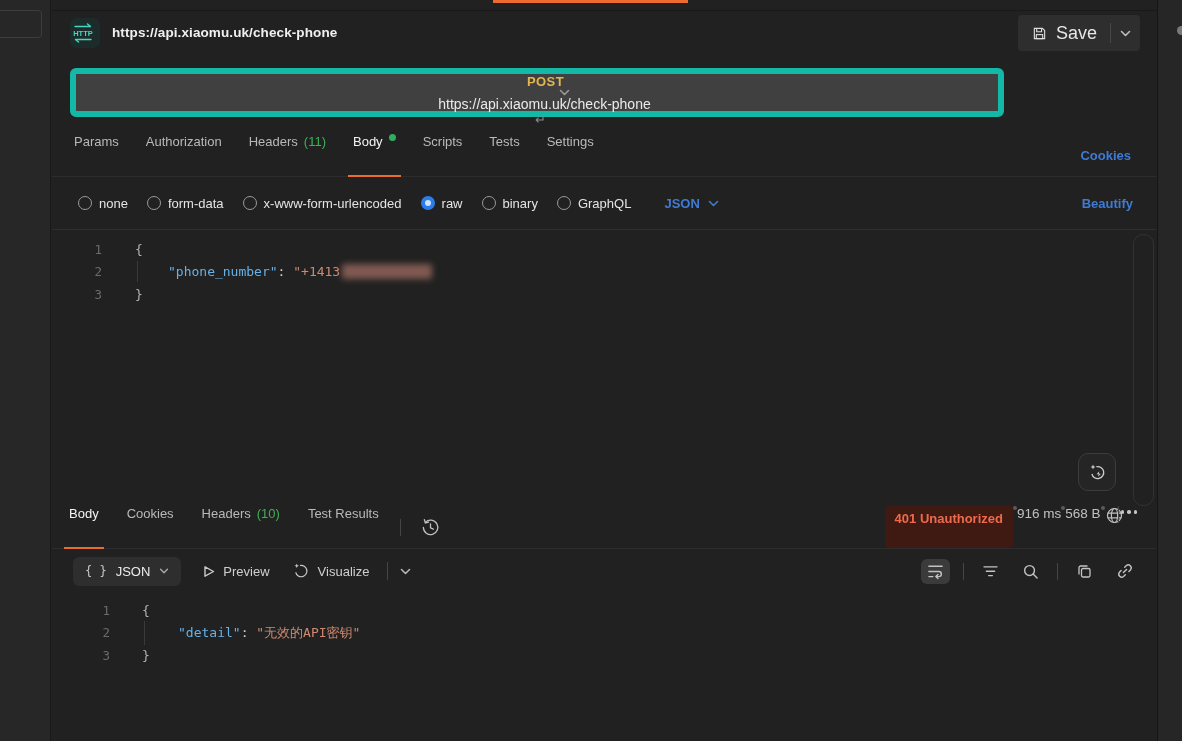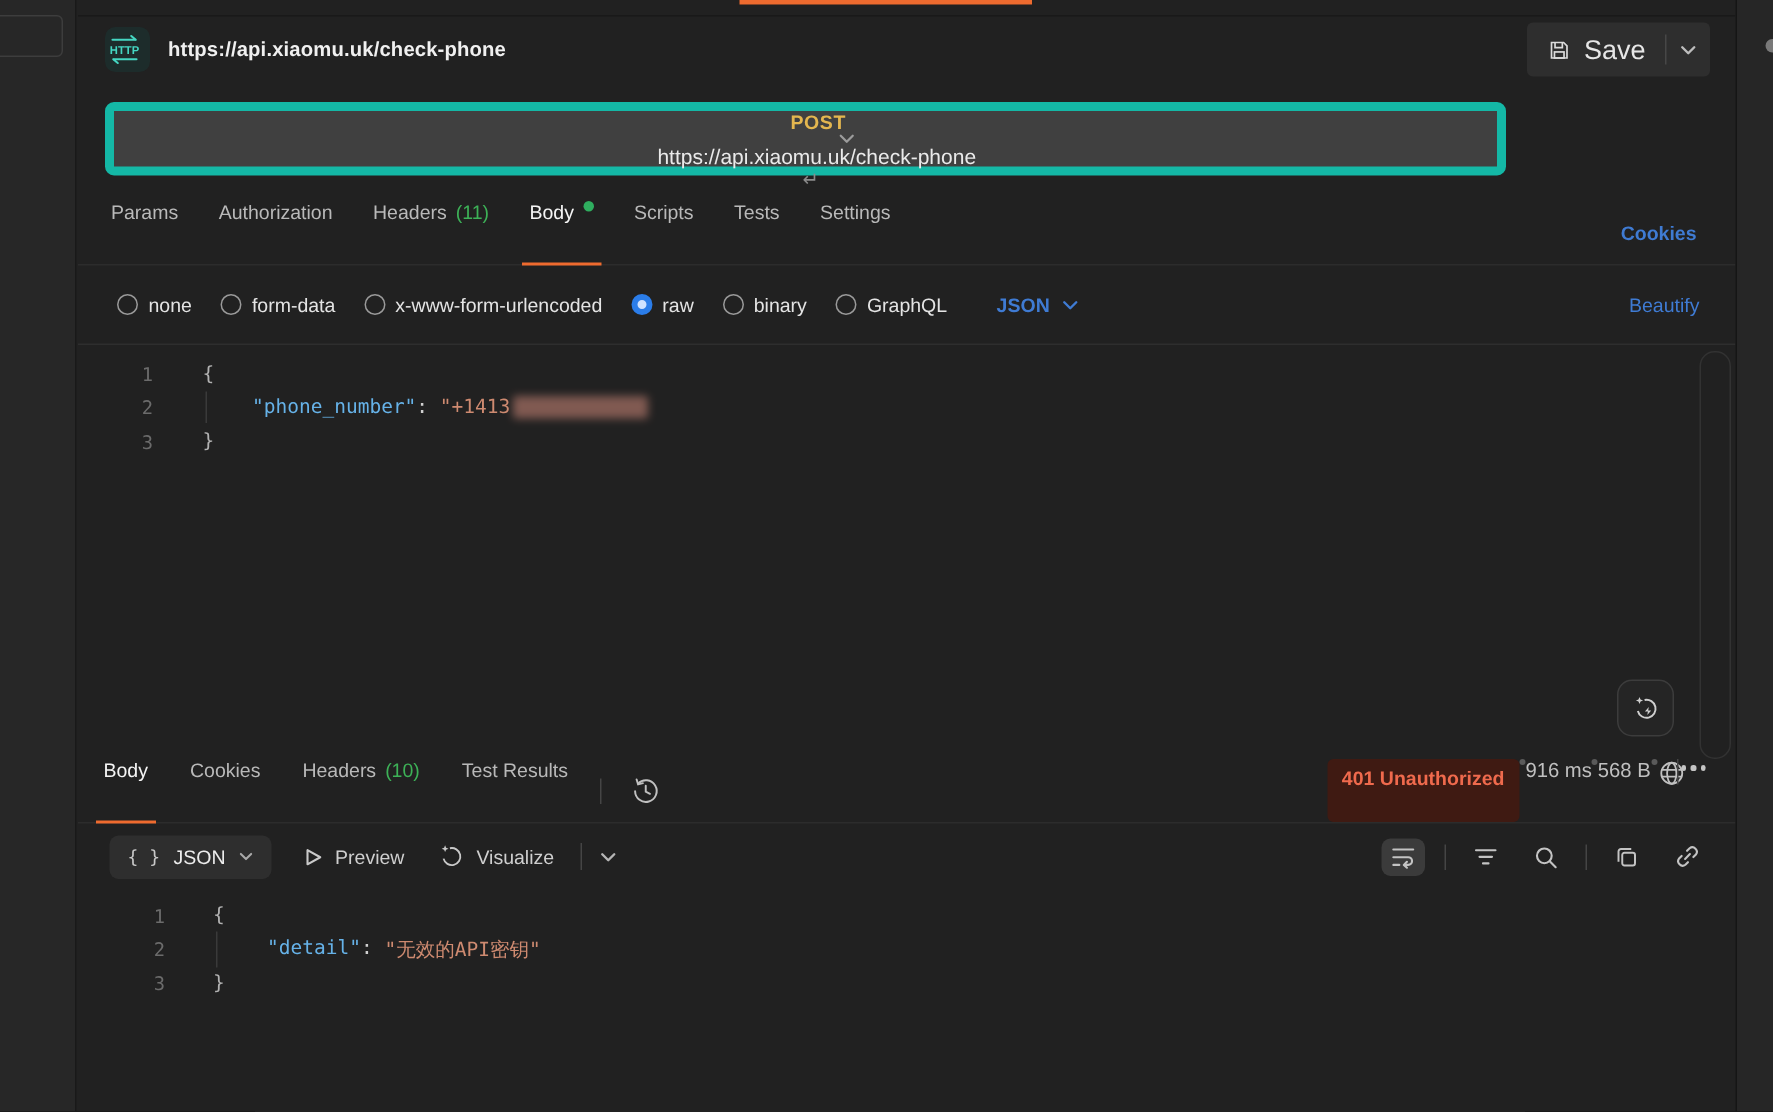--- a/index.html
+++ b/index.html
@@ -52,21 +52,21 @@
   .rtab.active::after { content:""; position:absolute; left:-4px; right:-4px; bottom:-1px; height:2px; background:#ee6b2f; }
   .body-dot { width:7px; height:7px; border-radius:50%; background:#2fae5f; }
   .cookies-link { position:absolute; right:26px; top:0; height:100%; display:flex; align-items:center; color:#3f7bd3; font-weight:700; font-size:13px; cursor:pointer; }
 
   
   .modes-row { position:absolute; top:177px; left:0; right:0; height:52px; display:flex; align-items:center; padding-left:26px; gap:19px; font-size:13px; color:#e4e4e4; }
   .opt { display:flex; align-items:center; gap:7px; cursor:pointer;justify-content:flex-end; }
   .radio { width:14px; height:14px; border:1.5px solid #9a9a9a; border-radius:50%; flex:none; }
   .opt.selected .radio { border:4px solid #2b7de9; background:#cfe2ff; }
   .lang-sel { margin-left:14px; display:flex; align-items:center; gap:8px; color:#3f7bd3; font-weight:700; cursor:pointer; }
-  .beautify-link { position:absolute; right:24px; color:#3f7bd3; font-weight:400; cursor:pointer; }
+  .beautify-link { position:absolute; right:24px; color:#3f7bd3; font-weight:700; cursor:pointer; }
 
   
   .editor { position:absolute; left:0; right:0; font-family:"DejaVu Sans Mono", monospace; font-size:13px; }
   .req-editor { top:229px; height:276px; border-top:1px solid #2e2e2e; padding-top:8px; }
   .resp-editor { top:590px; bottom:0; padding-top:9px; }
   .code-line { display:flex; align-items:center; height:22.5px; white-space:pre; }
   .ln { flex:none; text-align:right; color:#6b6b6b; font-size:12.5px; }
   .req-editor .ln { width:50px; }
   .resp-editor .ln { width:58px; }
   .code { position:relative; display:flex; align-items:center; }

